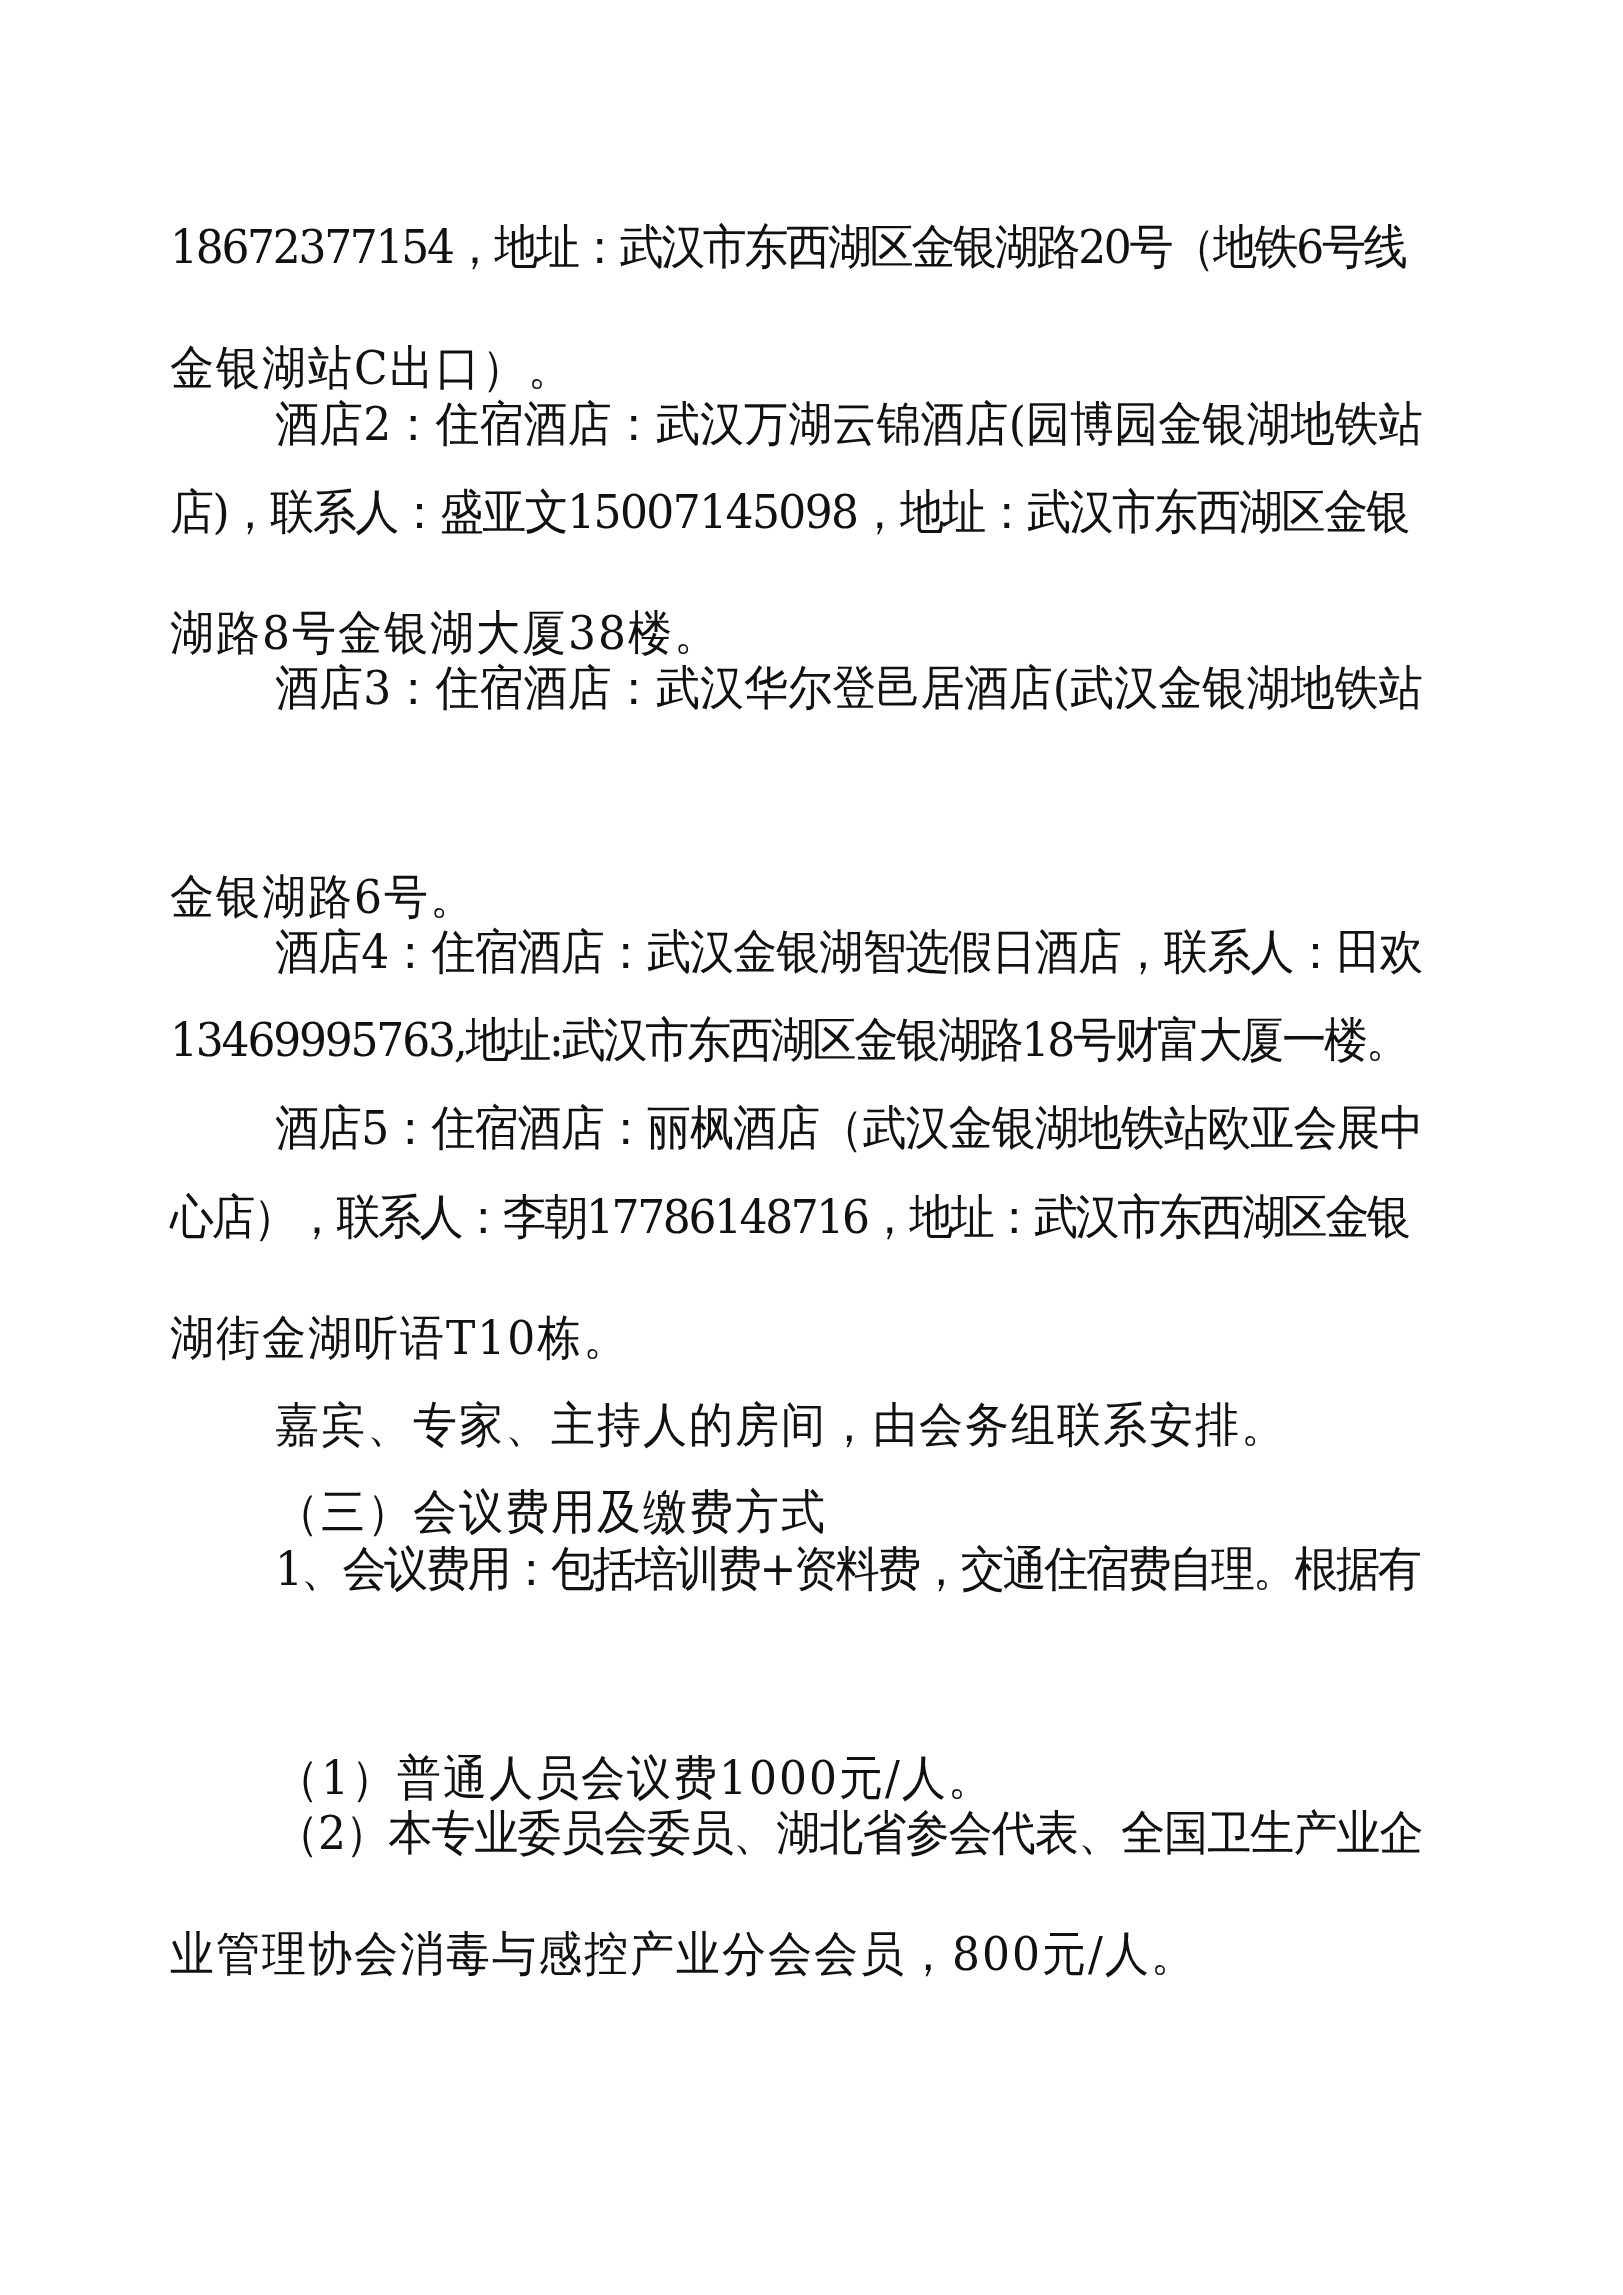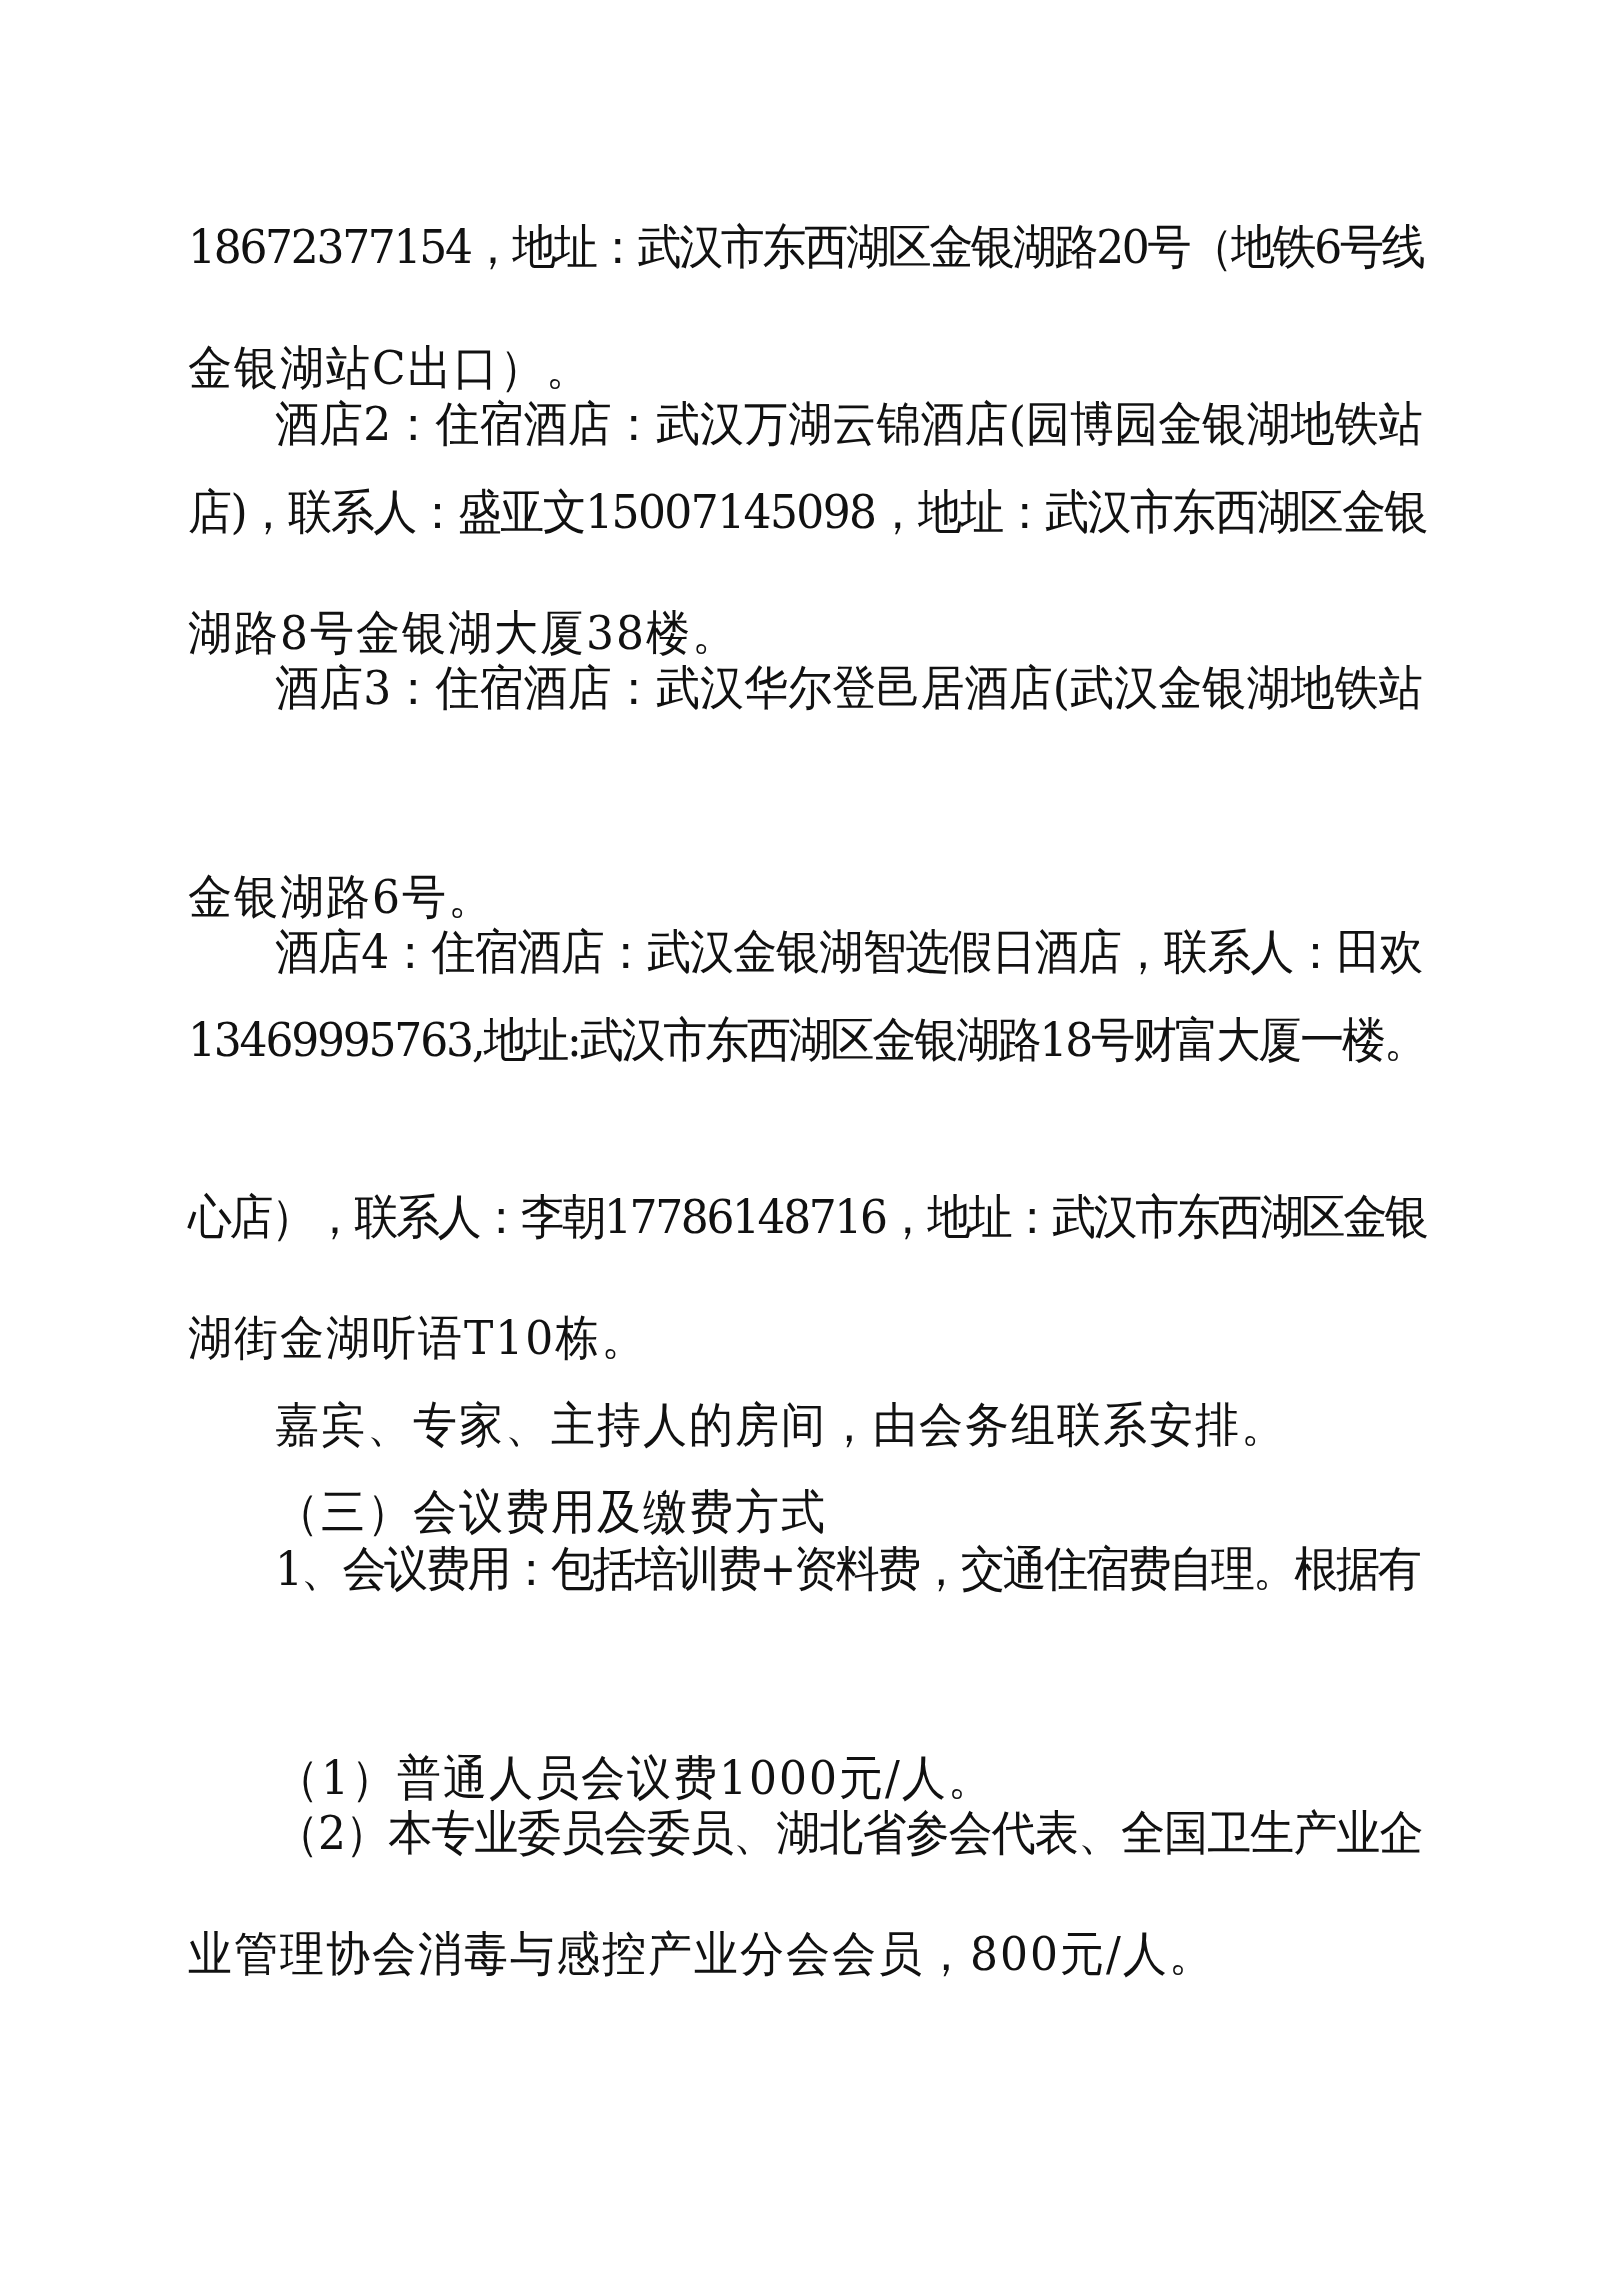--- a/index.html
+++ b/index.html
@@ -18,21 +18,21 @@
     .page {
       position: absolute;
       left: 0;
       top: 0;
       width: 1623px;
       height: 2295px;
       background: #ffffff;
     }
     .line {
       position: absolute;
-      left: 188px;
+      left: 170px;
       width: 1238px;
       height: 61px;
       line-height: 61px;
       font-size: 44px;
       white-space: nowrap;
       overflow: visible;
       text-align: justify;
       text-align-last: justify;
       letter-spacing: 0;
     }
@@ -69,20 +69,21 @@
     </div>
 
   <div class="line indent" style="top:657px"><span class="txt" style="display: inline-block; letter-spacing: 0.1px; margin-right: -0.1px;">酒店3：住宿酒店：武汉华尔登邑居酒店(武汉金银湖地铁站</span></div>
   <div class="line short" style="top:833px">
       <span class="txt">金银湖路6号。</span>
     </div>
 
   <div class="line indent" style="top:921px"><span class="txt" style="display: inline-block; letter-spacing: -0.9px; margin-right: 0.9px;">酒店4：住宿酒店：武汉金银湖智选假日酒店，联系人：田欢</span></div>
   <div class="line" style="top:1009px"><span class="txt" style="display: inline-block; letter-spacing: -2.2px; margin-right: 2.2px;">13469995763,地址:武汉市东西湖区金银湖路18号财富大厦一楼。</span></div>
 
+  <div class="line indent" style="top:1097px"><span class="txt" style="display: inline-block; letter-spacing: -0.9px; margin-right: 0.9px;">酒店5：住宿酒店：丽枫酒店（武汉金银湖地铁站欧亚会展中</span></div>
   <div class="line" style="top:1186px"><span class="txt" style="display: inline-block; letter-spacing: -2.4px; margin-right: 2.4px;">心店），联系人：李朝17786148716，地址：武汉市东西湖区金银</span></div>
   <div class="line short" style="top:1274px">
       <span class="txt">湖街金湖听语T10栋。</span>
     </div>
 
   <div class="line indent short" style="top:1361px">
       <span class="txt">嘉宾、专家、主持人的房间，由会务组联系安排。</span>
     </div>
 
   <div class="line indent short" style="top:1448px">

